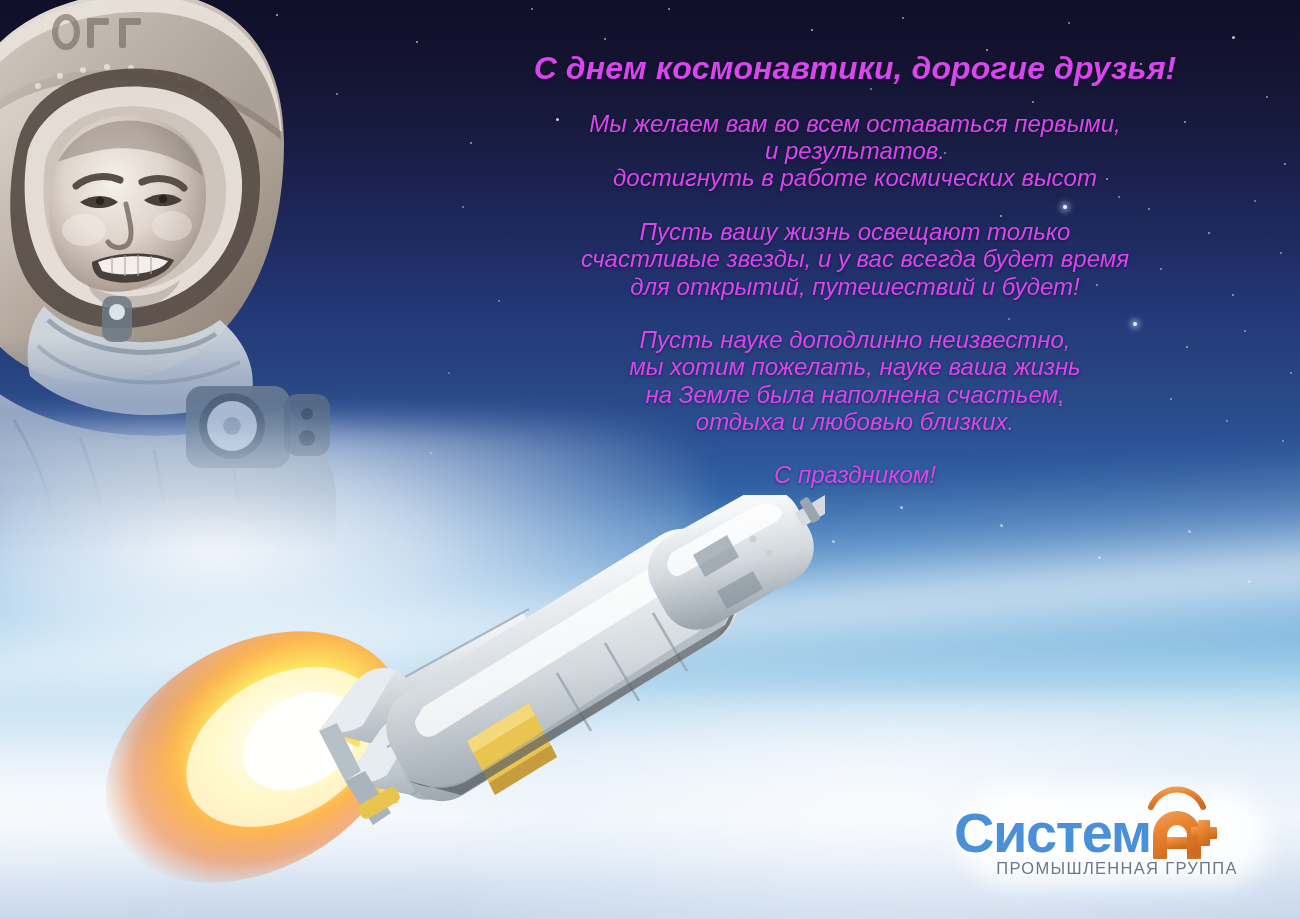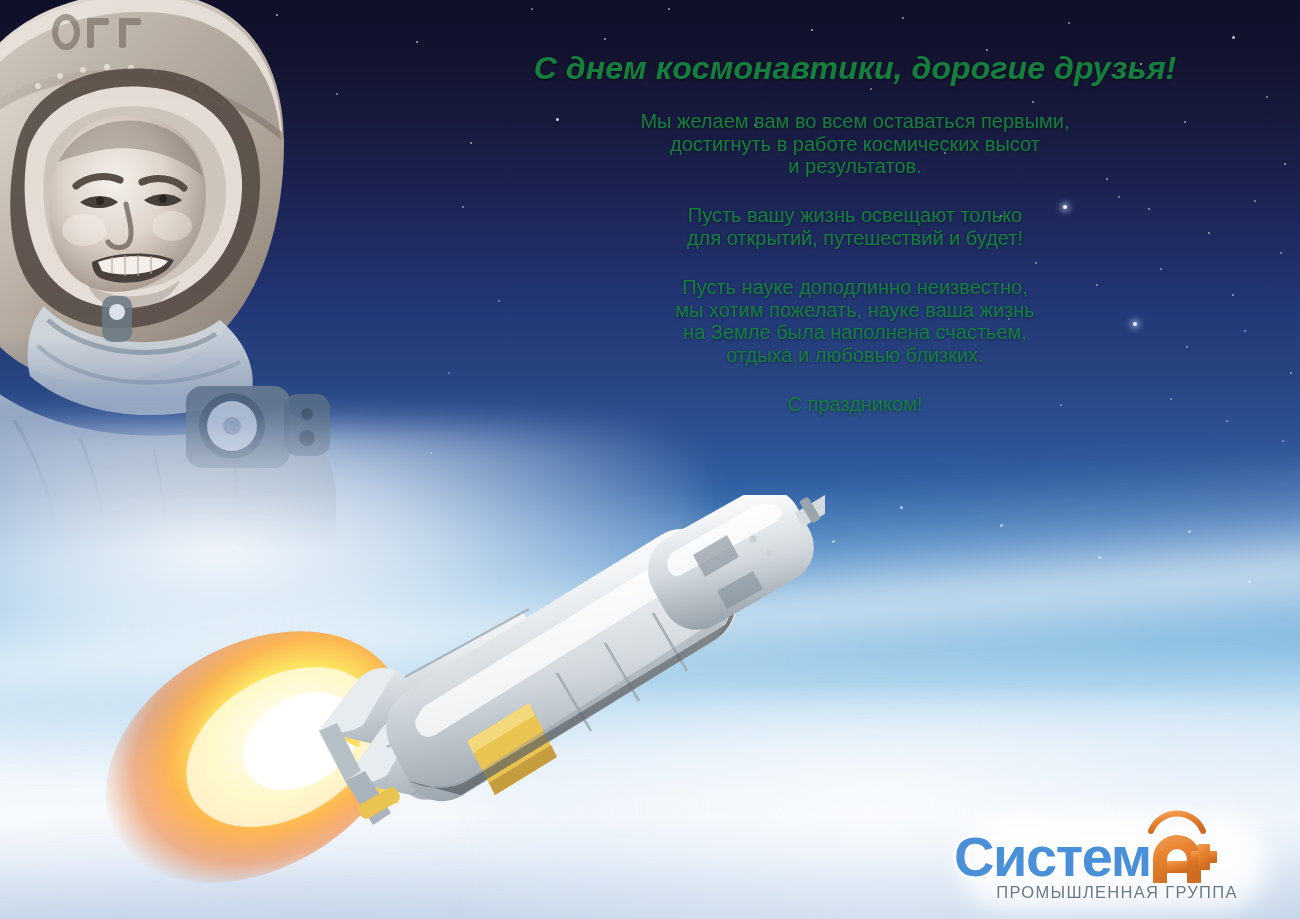--- a/index.html
+++ b/index.html
@@ -140,47 +140,48 @@
   }
   .rocket svg { width: 100%; height: 100%; display: block; }
 
   
   .greeting {
     position: absolute;
     left: 430px;
     top: 50px;
     width: 850px;
     text-align: center;
-    color: #15803d;
+    color: #d946ef;
     z-index: 6;
   }
   .title {
     font-size: 32px;
     font-weight: bold;
     font-style: italic;
     letter-spacing: 0.1px;
     line-height: 1.18;
     margin: 0 0 22px 0;
     text-shadow: 0 1px 3px rgba(0,0,0,0.55);
     white-space: nowrap;
   }
   .verse {
-    font-size: 20px;
+    font-size: 24px;
+    font-style: italic;
     line-height: 1.14;
     margin: 0 0 26px 0;
     text-shadow: 0 1px 3px rgba(0,0,0,0.45);
   }
   .verse.last { margin-bottom: 0; }
   .verse .ln { display: block; white-space: nowrap; }
 
   
   .logo {
     position: absolute;
     right: 26px;
-    bottom: 0;
+    bottom: 24px;
     width: 320px;
     height: 112px;
     z-index: 7;
   }
   .logo-glow {
     position: absolute;
     left: 6px; top: 6px;
     width: 308px; height: 96px;
     background: rgba(255,255,255,0.88);
     border-radius: 48px;
@@ -535,26 +536,27 @@
         <rect x="722" y="-10" width="8" height="22" rx="3" fill="#9aa5ad" transform="rotate(-31 726 1)"></rect>
       </g>
     </svg>
   </div>
 
   <div class="greeting">
     <div class="title">С днем космонавтики, дорогие друзья!</div>
 
     <div class="verse">
       <span class="ln">Мы желаем вам во всем оставаться первыми,</span>
+      <span class="ln">и результатов.</span>
       <span class="ln">достигнуть в работе космических высот</span>
-      <span class="ln">и результатов.</span>
     </div>
 
     <div class="verse">
       <span class="ln">Пусть вашу жизнь освещают только</span>
+      <span class="ln">счастливые звезды, и у вас всегда будет время</span>
       <span class="ln">для открытий, путешествий и будет!</span>
     </div>
 
     <div class="verse">
       <span class="ln">Пусть науке доподлинно неизвестно,</span>
       <span class="ln">мы хотим пожелать, науке ваша жизнь</span>
       <span class="ln">на Земле была наполнена счастьем,</span>
       <span class="ln">отдыха и любовью близких.</span>
     </div>
 

